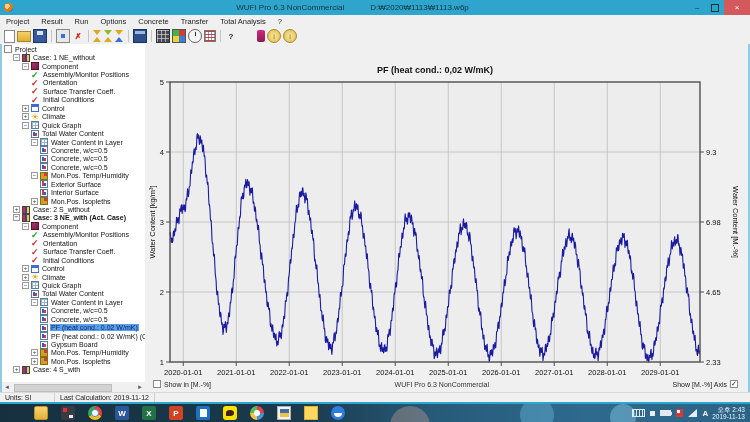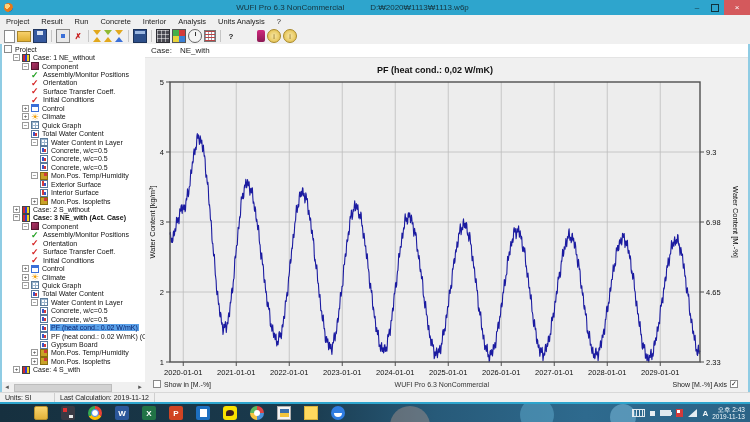--- a/index.html
+++ b/index.html
@@ -175,24 +175,24 @@
     <div class="wb wb-max">
         <span></span>
       </div>
     <div class="wb wb-close">×</div>
   </div>
 
   <div class="menubar" id="menubar">
       <div class="menu-item">Project</div>
       <div class="menu-item">Result</div>
       <div class="menu-item">Run</div>
+      <div class="menu-item">Options</div>
       <div class="menu-item">Concrete</div>
-      <div class="menu-item">Interior</div>
-      <div class="menu-item">Analysis</div>
-      <div class="menu-item">Units Analysis</div>
+      <div class="menu-item">Transfer</div>
+      <div class="menu-item">Total Analysis</div>
       <div class="menu-item">?</div>
     </div>
 
   <div class="toolbar" id="toolbar">
       <div class="tbi tbi-page"></div>
       <div class="tbi tbi-folder"></div>
       <div class="tbi tbi-disk"></div>
       <div class="tb-sep"></div>
       <div class="tbi tbi-box"></div>
       <div class="tbi tbi-xmark">✗</div>
@@ -395,24 +395,20 @@
     <div class="tree-hscroll">
       <div class="hs-btn">◂</div>
       <div class="hs-track">
           <div class="hs-thumb"></div>
         </div>
       <div class="hs-btn">▸</div>
     </div>
   </div>
 
   <div class="main">
-    <div class="case-header">
-      <span>Case:</span>
-      <span>NE_with</span>
-    </div>
     <svg class="chart-svg" id="chart" width="605" height="319" viewBox="0 0 605 319">
         <rect x="25" y="25" width="530" height="280" fill="#ededed"></rect>
         <text x="290" y="16" text-anchor="middle" font-size="9" font-weight="bold" fill="#111" font-family="Liberation Sans, sans-serif">PF (heat cond.: 0,02 W/mK)</text>
         <line x1="38.25" y1="25" x2="38.25" y2="305" stroke="#bdbdbd" stroke-width="0.8"></line>
         <line x1="91.25" y1="25" x2="91.25" y2="305" stroke="#bdbdbd" stroke-width="0.8"></line>
         <line x1="144.25" y1="25" x2="144.25" y2="305" stroke="#bdbdbd" stroke-width="0.8"></line>
         <line x1="197.25" y1="25" x2="197.25" y2="305" stroke="#bdbdbd" stroke-width="0.8"></line>
         <line x1="250.25" y1="25" x2="250.25" y2="305" stroke="#bdbdbd" stroke-width="0.8"></line>
         <line x1="303.25" y1="25" x2="303.25" y2="305" stroke="#bdbdbd" stroke-width="0.8"></line>
         <line x1="356.25" y1="25" x2="356.25" y2="305" stroke="#bdbdbd" stroke-width="0.8"></line>

